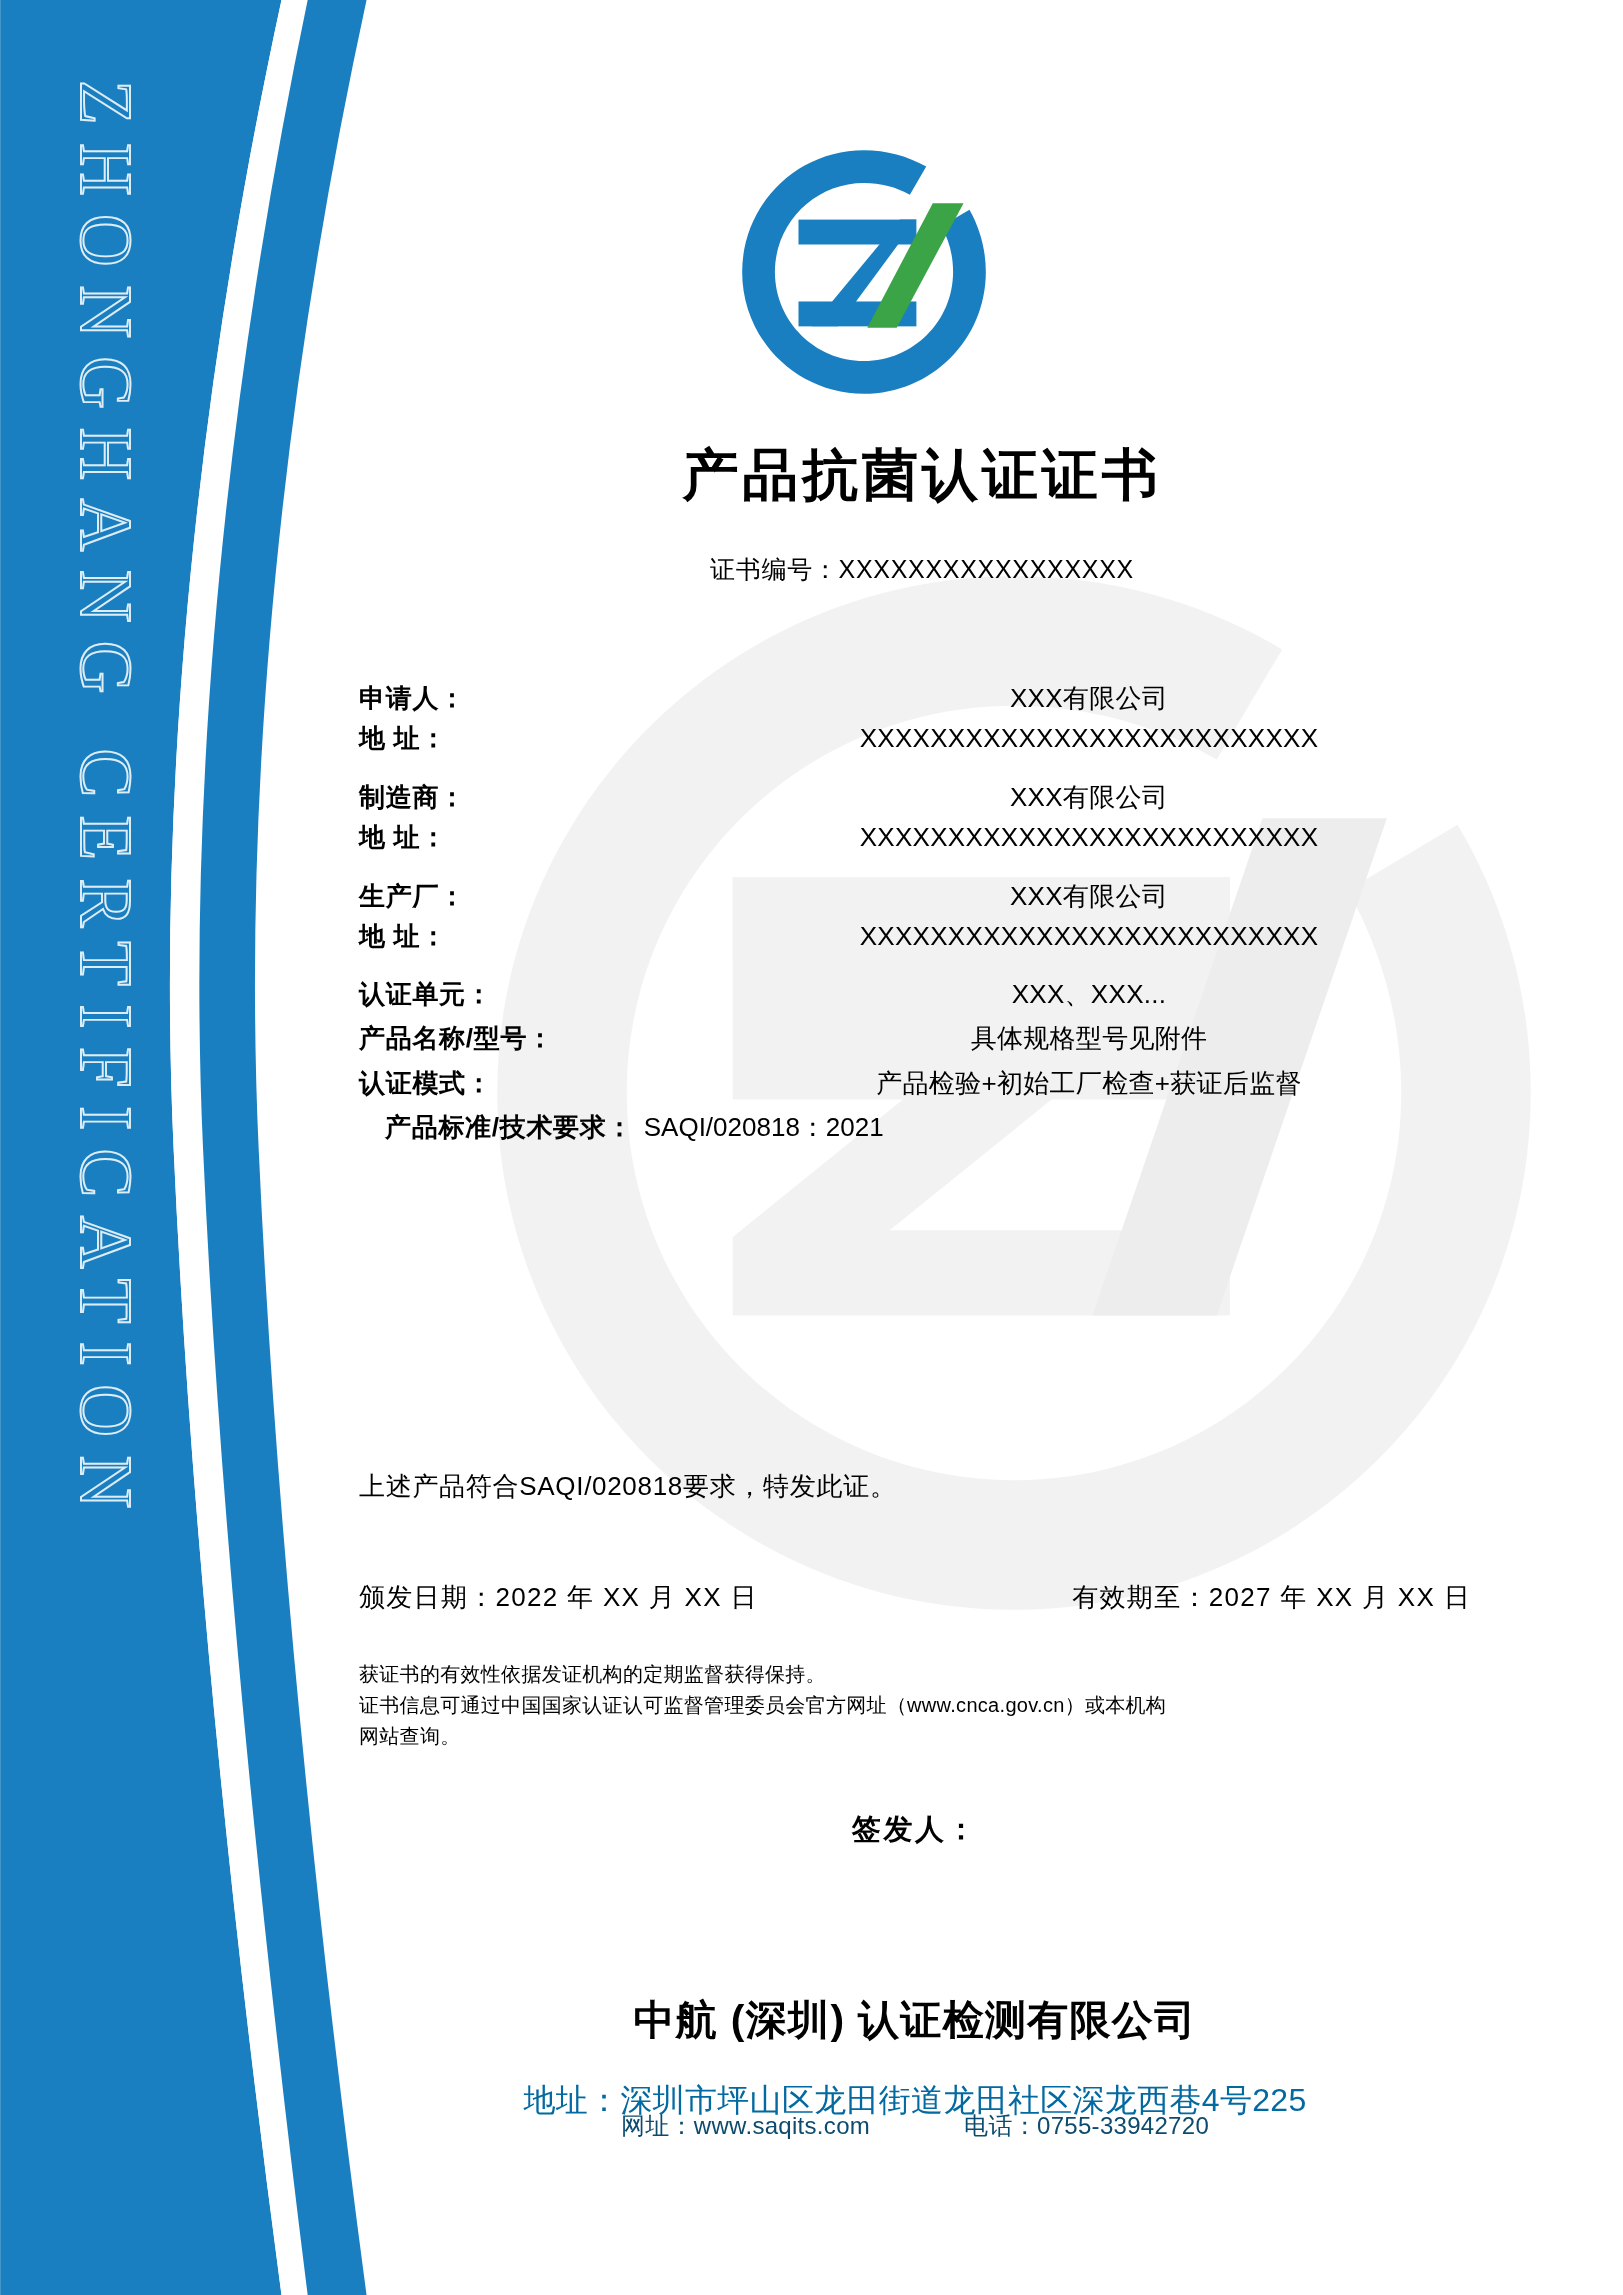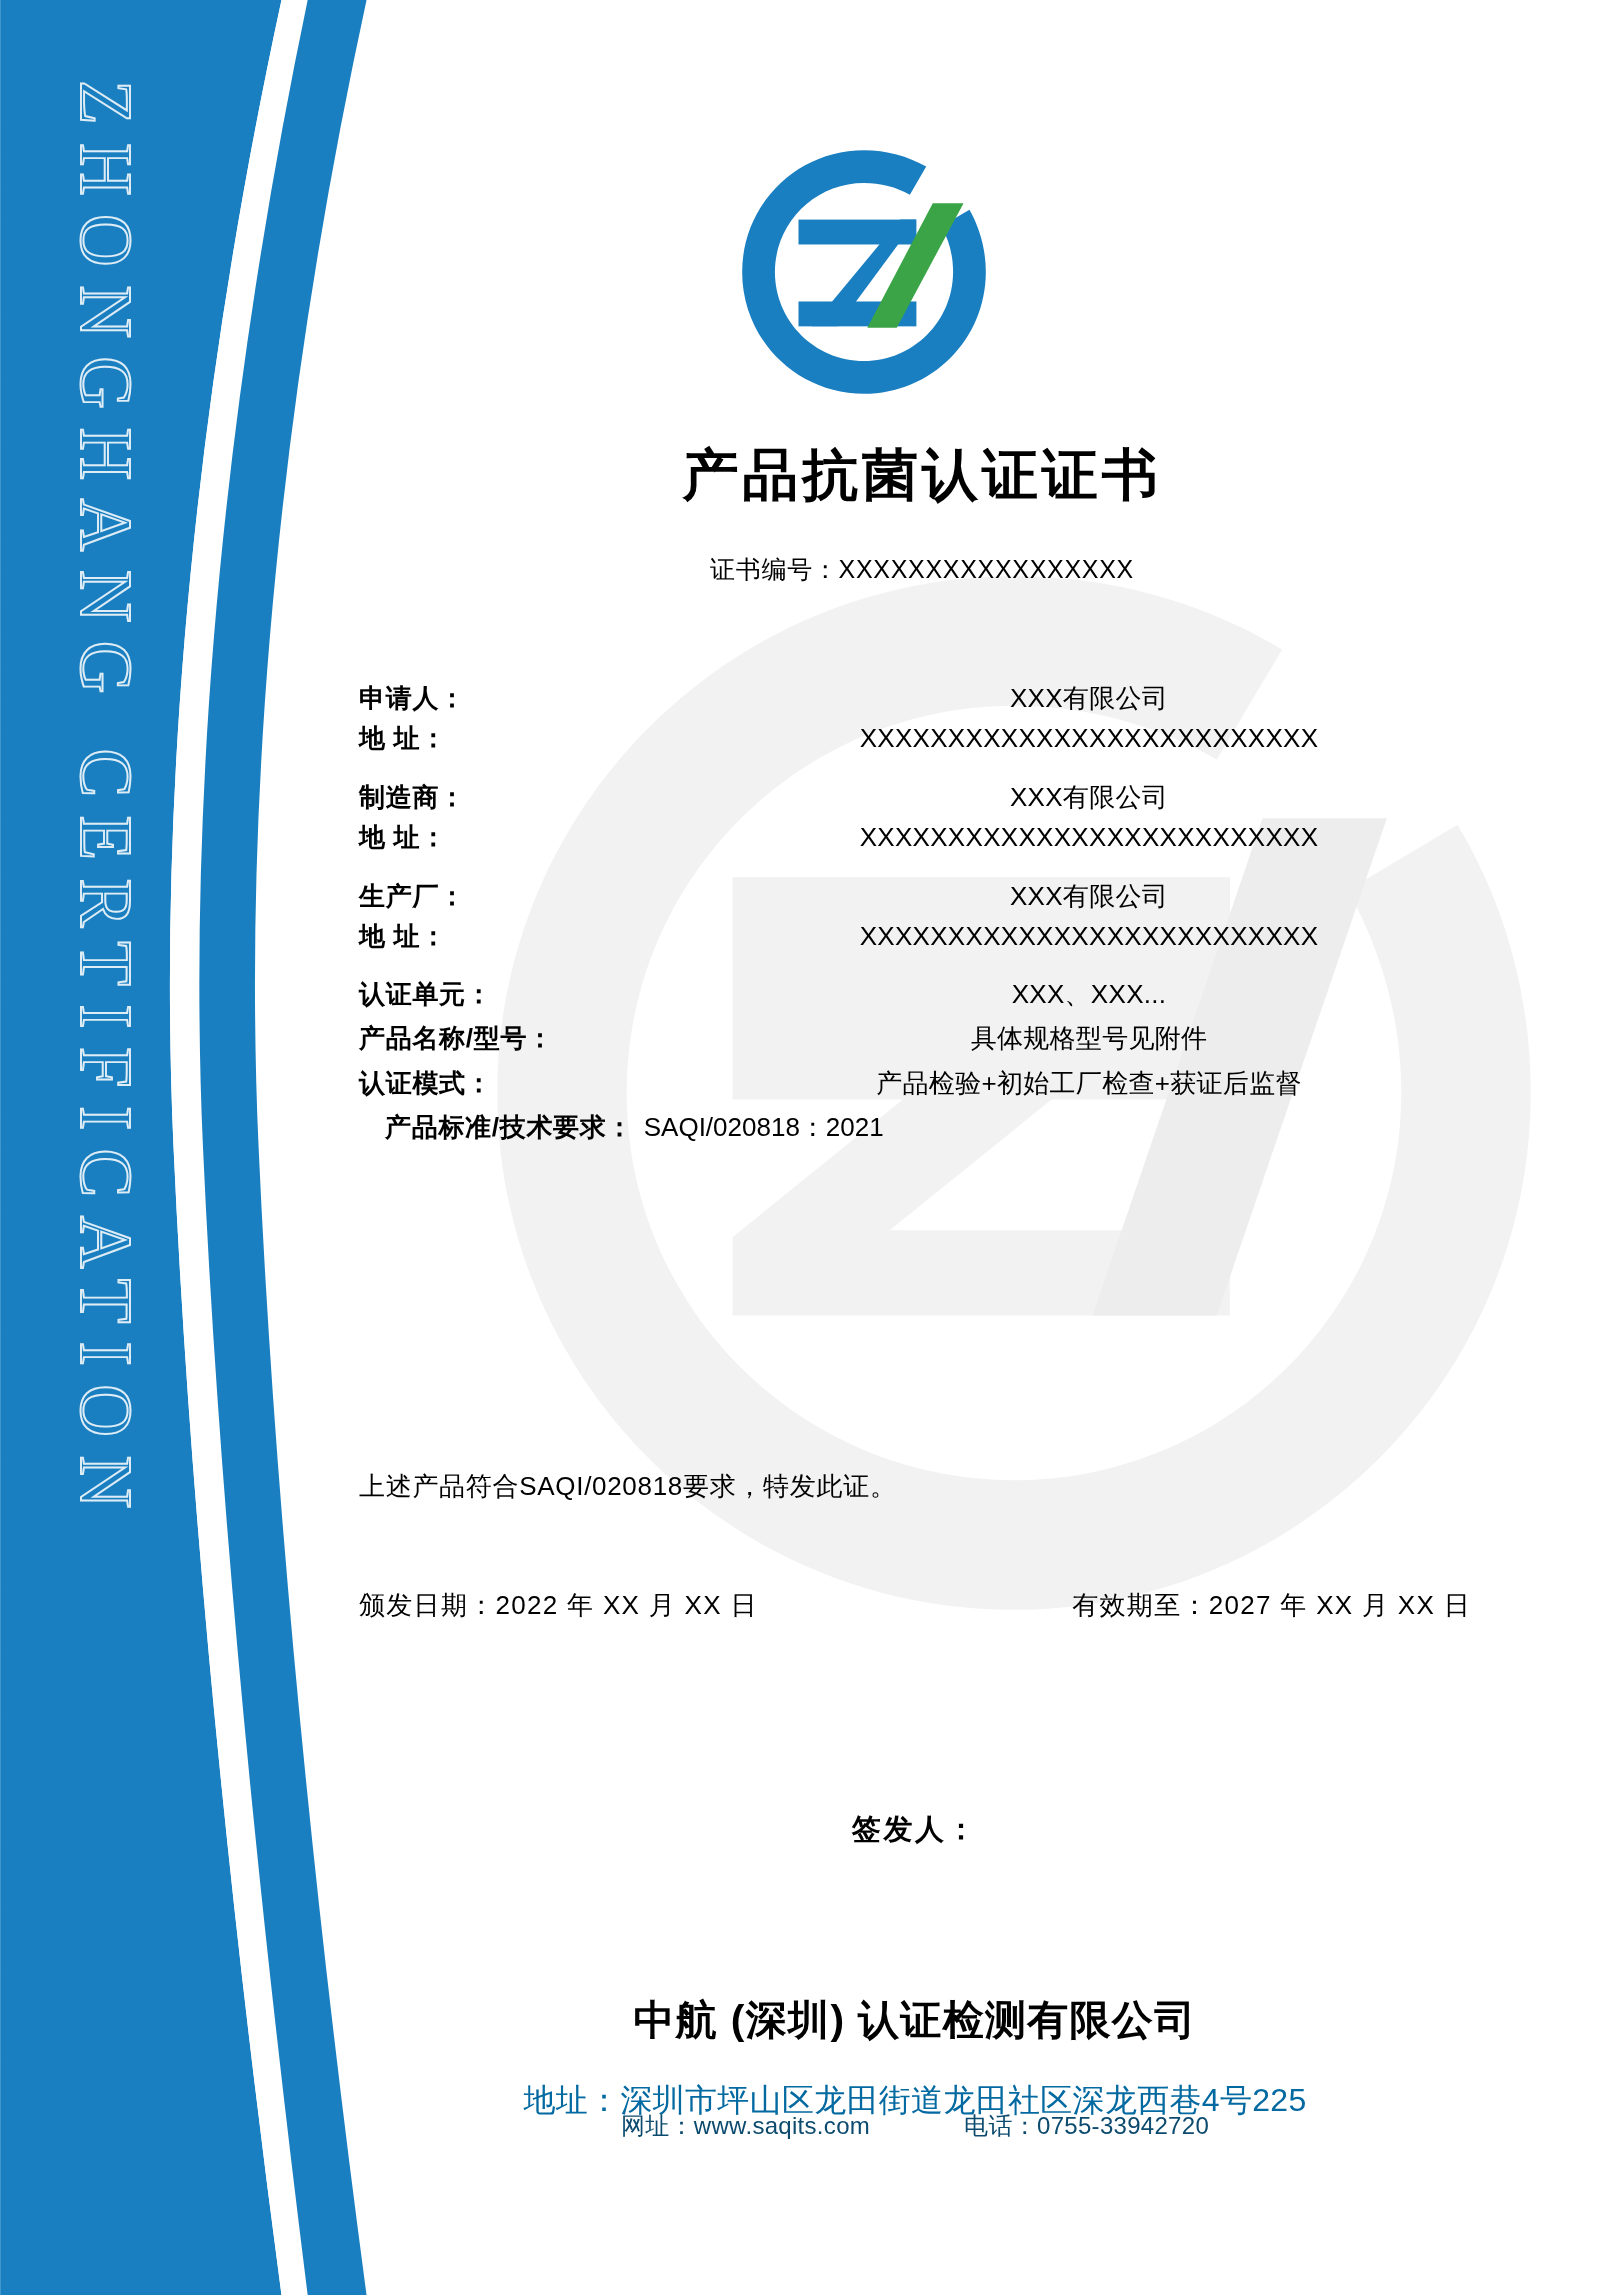--- a/index.html
+++ b/index.html
@@ -144,21 +144,21 @@
   .dates {
     position: absolute;
     left: 359px;
     top: 1580px;
     width: 1112px;
     display: flex;
     justify-content: space-between;
     font-size: 26px;
     color: #000;
   }
-  .dates .date-block { white-space: nowrap; letter-spacing: 1.3px; margin-top: 8px; }
+  .dates .date-block { white-space: nowrap; letter-spacing: 1.3px; }
 
   .notes {
     position: absolute;
     left: 359px;
     top: 1659px;
     width: 1073px;
     font-size: 20px;
     line-height: 1.55;
     color: #000;
     letter-spacing: 0.3px;
@@ -329,20 +329,25 @@
       <div class="date-block">
         <span>有效期至：</span><span>2027</span>
         <span>年</span>
         <span>XX</span>
         <span>月</span>
         <span>XX</span>
         <span>日</span>
       </div>
     </div>
 
+    <div class="notes">
+      <div>获证书的有效性依据发证机构的定期监督获得保持。</div>
+      <div>证书信息可通过中国国家认证认可监督管理委员会官方网址（www.cnca.gov.cn）或本机构</div>
+      <div>网站查询。</div>
+    </div>
 
     <div class="signer">签发人：</div>
 
     <div class="company">中航 (深圳) 认证检测有限公司</div>
     <div class="addr">地址：深圳市坪山区龙田街道龙田社区深龙西巷4号225</div>
     <div class="contact">
       <span>网址：www.saqits.com</span>
       <span>电话：0755-33942720</span>
     </div>
 

